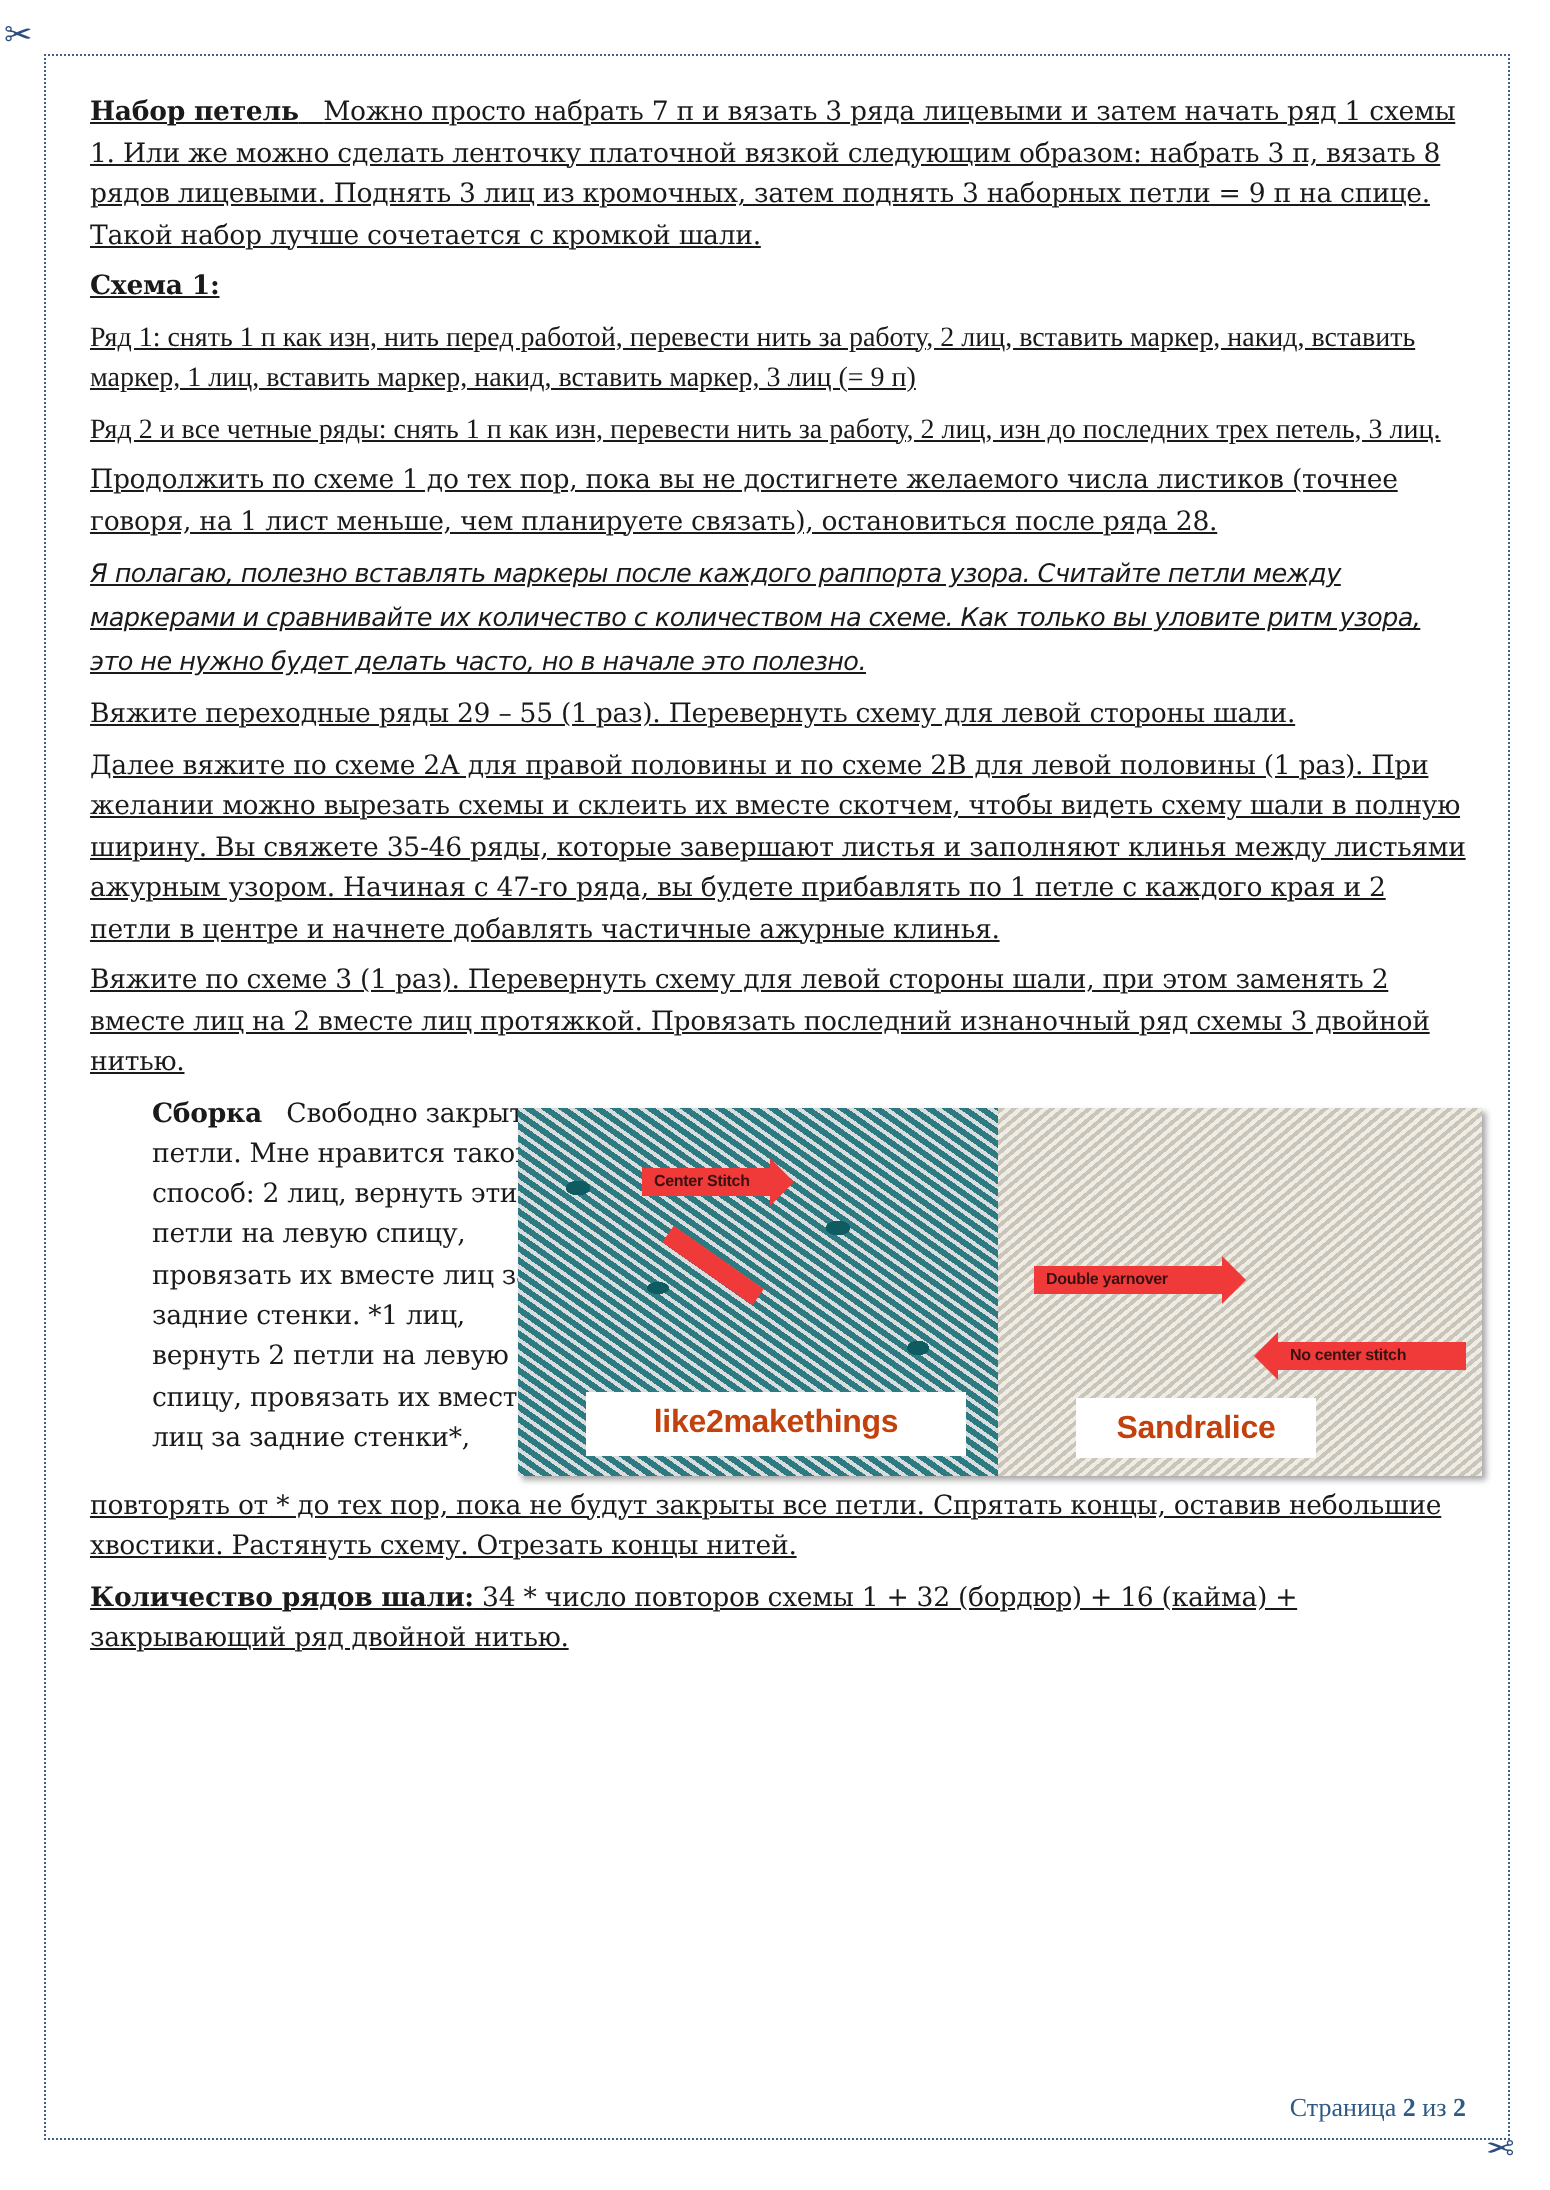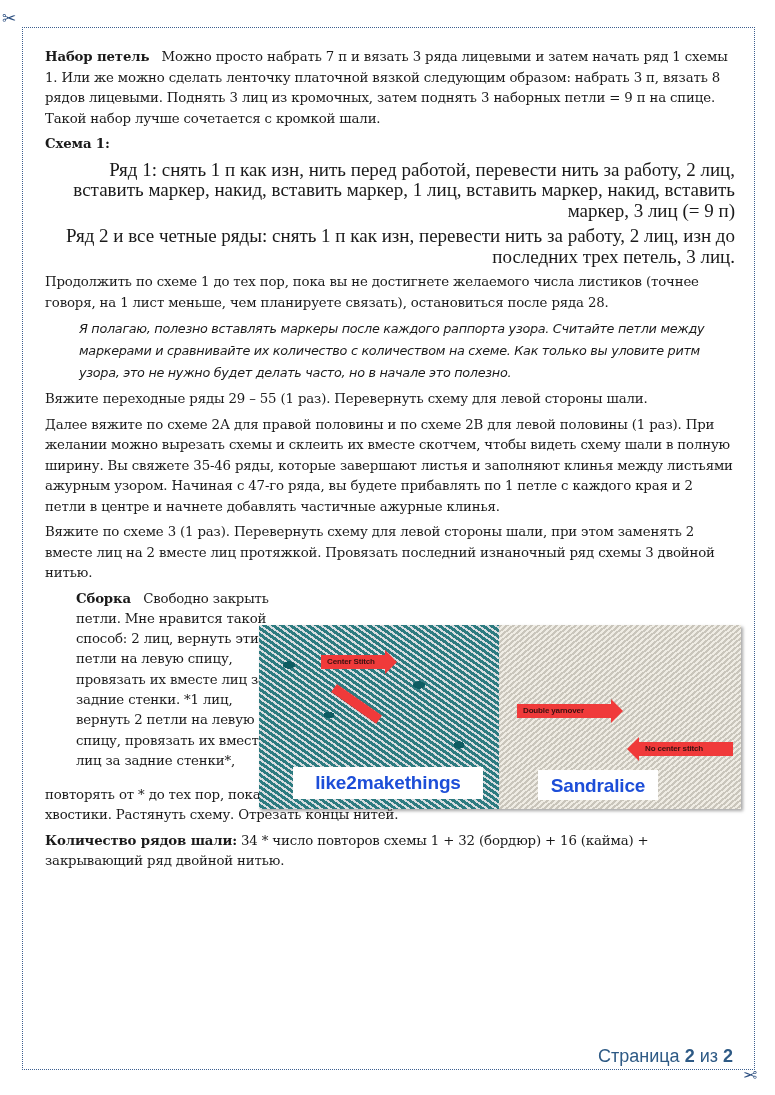--- a/index.html
+++ b/index.html
@@ -5,29 +5,29 @@
   html, body { margin:0; padding:0; background:#ffffff; }
   body { width:775px; height:1095px; position:relative; overflow:hidden;
          font-family:"DejaVu Serif", "Liberation Serif", serif; color:#1a1a1a; }
   .frame { position:absolute; left:22px; top:27px; width:733px; height:1043px;
            border:1px dotted #3d5f8f; box-sizing:border-box; }
   .scissors { position:absolute; color:#2c4f80; font-size:17px; line-height:1; }
   .sc-tl { left:2px; top:10px; }
   .sc-br { left:743px; top:1067px; transform:scaleX(-1); }
   .content { position:absolute; left:45px; top:47px; width:690px;
              font-size:13.3px; line-height:20.5px; letter-spacing:-0.15px; }
-  .content p { margin:0 0 5px 0; }
+  .content p { margin:0 0 5px 0;text-decoration:underline; }
   .b { font-weight:bold; }
   .it { font-style:italic; font-family:"DejaVu Sans", "Liberation Sans", sans-serif; font-size:12.8px; letter-spacing:-0.3px; }
-  .narrow { font-family:"Liberation Serif", serif; font-size:19px; letter-spacing:0px;text-align:right; }
+  .narrow { font-family:"Liberation Serif", serif; font-size:14px; letter-spacing:0px; }
   .assembly { position:relative; height:196px; margin-bottom:0; }
   .assembly-text { position:absolute; left:0; top:0; width:200px;
                    font-family:"DejaVu Serif", serif; font-size:13.3px; line-height:20.3px;margin-left:31px; }
   .photo { position:absolute; left:214px; top:6px; width:482px; height:184px;
-           box-shadow:2px 2px 3px rgba(0,0,0,0.35); overflow:hidden;margin-top:30px; }
+           box-shadow:2px 2px 3px rgba(0,0,0,0.35); overflow:hidden; }
   .ph-left { position:absolute; left:0; top:0; width:240px; height:184px;
     background:
       radial-gradient(ellipse 10px 6px at 30px 40px, #0e5c61 60%, transparent 62%),
       radial-gradient(ellipse 9px 5px at 70px 90px, #0e5c61 60%, transparent 62%),
       radial-gradient(ellipse 10px 6px at 160px 60px, #0e5c61 60%, transparent 62%),
       radial-gradient(ellipse 9px 6px at 200px 120px, #0e5c61 60%, transparent 62%),
       radial-gradient(ellipse 8px 5px at 120px 150px, #0e5c61 60%, transparent 62%),
       repeating-linear-gradient(35deg, #d9dde0 0 2px, #2d7b80 2px 5px),
       #2a7a7f; }
   .ph-right { position:absolute; left:240px; top:0; width:242px; height:184px;
@@ -37,48 +37,48 @@
   .arrow { position:absolute; background:#f03a3a; color:#3a1010;
            font-family:"Liberation Sans", sans-serif; font-weight:bold; font-size:8px;
            line-height:14px; padding:0 8px 0 6px; }
   .arrow:after { content:""; position:absolute; top:-5px; border-top:12px solid transparent;
                  border-bottom:12px solid transparent; }
   .arr-r:after { right:-12px; border-left:12px solid #f03a3a; }
   .arr-l:after { left:-12px; border-right:12px solid #f03a3a; }
   .a1 { left:62px; top:30px; width:50px; }
   .a3 { left:258px; top:79px; width:80px; color:#3a1010; }
   .a4 { left:380px; top:117px; width:80px; }
-  .ph-label { position:absolute; background:#ffffff; color:#1d4ed8;
-              font-family:"Liberation Sans", sans-serif; font-weight:bold; font-size:19px;
+  .ph-label { position:absolute; background:#ffffff; color:#c2410c;
+              font-family:"Liberation Sans", sans-serif; font-weight:bold; font-size:16px;
               text-align:center; line-height:32px; }
   .lbl-left { left:34px; top:142px; width:190px; height:32px; }
   .lbl-right { left:279px; top:145px; width:120px; height:30px; }
   .slash { position:absolute; left:75px; top:58px; width:55px; height:10px; background:#f03a3a;
            transform:rotate(35deg); transform-origin:left center; }
-  .footer { position:absolute; right:42px; top:1046px; font-family:Liberation Sans, sans-serif;
-            font-size:18px; color:#2e5a85; }
+  .footer { position:absolute; right:42px; top:1046px; font-family:Liberation Serif, serif;
+            font-size:13px; color:#2e5a85; }
   .footer b { font-weight:bold; }
 </style>
 </head>
 <body>
 
 <div class="frame"></div>
 <span class="scissors sc-tl">✂</span>
 <span class="scissors sc-br">✂</span>
 
 <div class="content">
   <p>
     <span class="b">Набор петель</span>&nbsp;&nbsp;
     <span>Можно просто набрать 7 п и вязать 3 ряда лицевыми и затем начать ряд 1 схемы 1. Или же можно сделать ленточку платочной вязкой следующим образом: набрать 3 п, вязать 8 рядов лицевыми. Поднять 3 лиц из кромочных, затем поднять 3 наборных петли = 9 п на спице. Такой набор лучше сочетается с кромкой шали.</span>
   </p>
   <p class="b">Схема 1:</p>
   <p class="narrow">Ряд 1: снять 1 п как изн, нить перед работой, перевести нить за работу, 2 лиц, вставить маркер, накид, вставить маркер, 1 лиц, вставить маркер, накид, вставить маркер, 3 лиц (= 9 п)</p>
   <p class="narrow">Ряд 2 и все четные ряды: снять 1 п как изн, перевести нить за работу, 2 лиц, изн до последних трех петель, 3 лиц.</p>
   <p>Продолжить по схеме 1 до тех пор, пока вы не достигнете желаемого числа листиков (точнее говоря, на 1 лист меньше, чем планируете связать), остановиться после ряда 28.</p>
-  <p class="it" style="line-height:22px;margin-left:34px;">Я полагаю, полезно вставлять маркеры после каждого раппорта узора. Считайте петли между маркерами и сравнивайте их количество с количеством на схеме. Как только вы уловите ритм узора, это не нужно будет делать часто, но в начале это полезно.</p>
+  <p class="it" style="line-height:22px;">Я полагаю, полезно вставлять маркеры после каждого раппорта узора. Считайте петли между маркерами и сравнивайте их количество с количеством на схеме. Как только вы уловите ритм узора, это не нужно будет делать часто, но в начале это полезно.</p>
   <p>Вяжите переходные ряды 29 – 55 (1 раз). Перевернуть схему для левой стороны шали.</p>
   <p>Далее вяжите по схеме 2А для правой половины и по схеме 2В для левой половины (1 раз). При желании можно вырезать схемы и склеить их вместе скотчем, чтобы видеть схему шали в полную ширину. Вы свяжете 35-46 ряды, которые завершают листья и заполняют клинья между листьями ажурным узором. Начиная с 47-го ряда, вы будете прибавлять по 1 петле с каждого края и 2 петли в центре и начнете добавлять частичные ажурные клинья.</p>
   <p>Вяжите по схеме 3 (1 раз). Перевернуть схему для левой стороны шали, при этом заменять 2 вместе лиц на 2 вместе лиц протяжкой. Провязать последний изнаночный ряд схемы 3 двойной нитью.</p>
 
   <div class="assembly">
     <div class="assembly-text">
       <span class="b">Сборка</span>&nbsp;&nbsp;
       <span>Свободно закрыть петли. Мне нравится такой способ: 2 лиц, вернуть эти 2 петли на левую спицу, провязать их вместе лиц за задние стенки. *1 лиц, вернуть 2 петли на левую спицу, провязать их вместе лиц за задние стенки*,</span>
     </div>
     <div class="photo">

